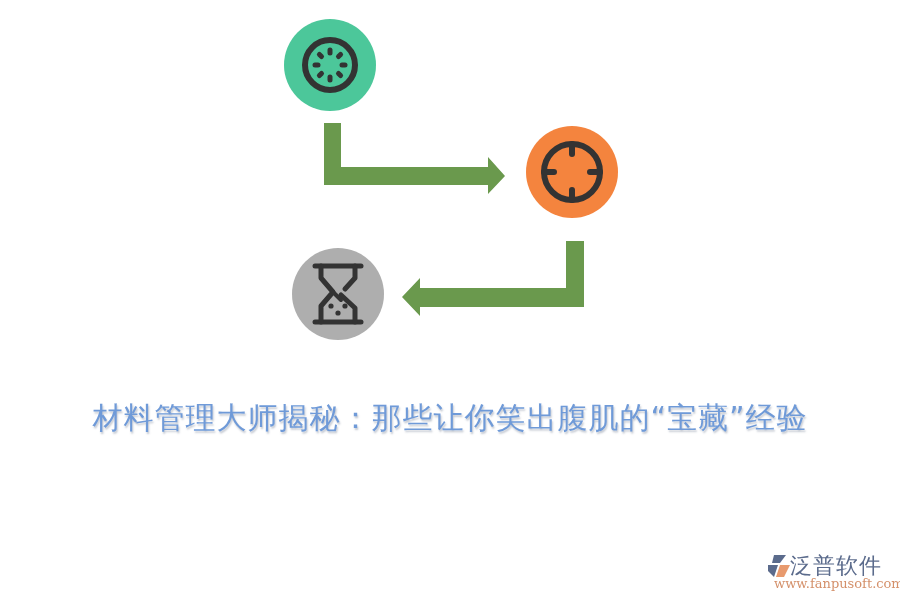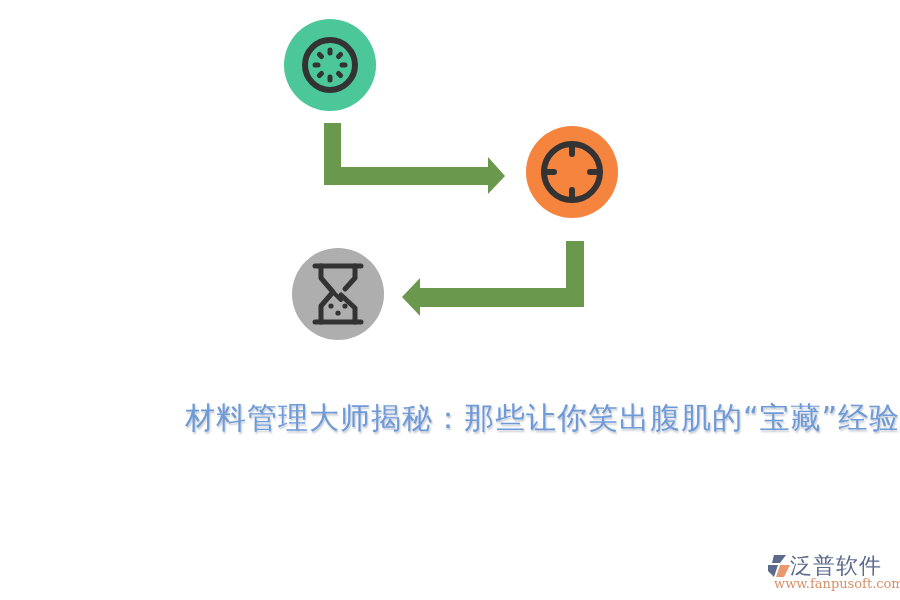--- a/index.html
+++ b/index.html
@@ -1,19 +1,19 @@
 <!DOCTYPE html>
 <html><head>
 <meta charset="utf-8">
 <style>
   html, body { margin:0; padding:0; background:#ffffff; }
   body { width:900px; height:600px; position:relative; overflow:hidden; font-family:"DejaVu Sans", sans-serif; }
   .canvas { position:absolute; left:0; top:0; width:900px; height:600px; }
   .title {
-    position:absolute; left:0; top:398px; width:900px; text-align:right;
+    position:absolute; left:0; top:398px; width:900px; text-align:center;
     font-size:30px; color:#6f9ad8; letter-spacing:1px;
     text-shadow: 1px 2px 2px rgba(120,130,150,0.45);
     font-family:"DejaVu Sans", sans-serif;
   }
   .logo { position:absolute; left:760px; top:551px; width:135px; height:42px; }
   .logo-cn { position:absolute; left:30px; top:0; font-size:22px; color:#5b6b8c; font-family:"DejaVu Sans", sans-serif; letter-spacing:1px; }
   .logo-url { position:absolute; left:14px; top:25px; font-size:13px; color:#d4906a; font-family:"DejaVu Serif", serif; }
   .logo-mark { position:absolute; left:8px; top:4px; }
 </style>
 </head>

